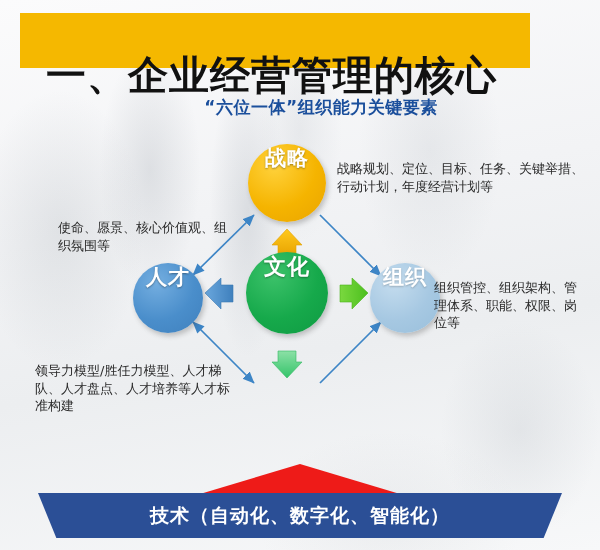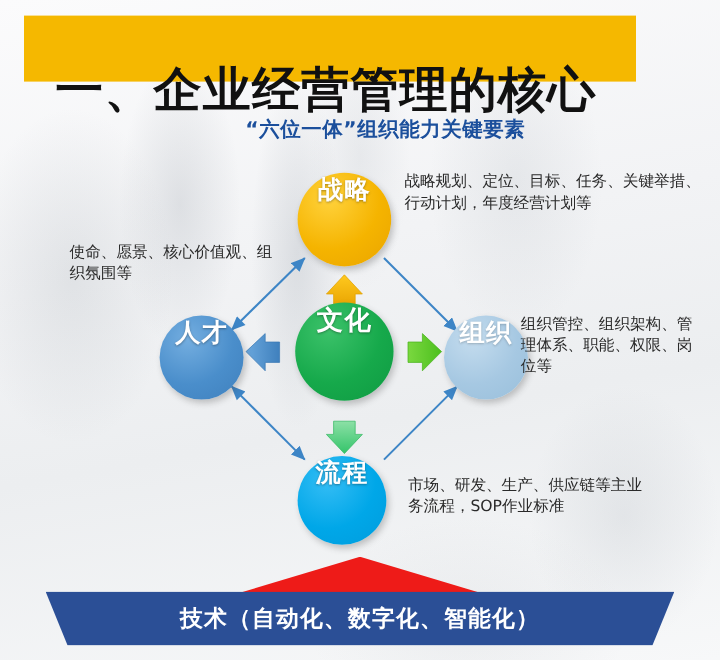--- a/index.html
+++ b/index.html
@@ -60,21 +60,21 @@
   #node-organization{
     left:370px;top:263px;width:70px;height:70px;font-size:21px;
     background:radial-gradient(circle at 34% 28%,#c4dcee 0%,#a6c8e2 55%,#99bfdb 100%);
     text-shadow:0 1px 2px rgba(0,0,0,.22);
   }
   #node-process{
     left:248px;top:380px;width:74px;height:74px;font-size:21px;
     background:radial-gradient(circle at 34% 28%,#35bdf5 0%,#00a7e8 55%,#009cdd 100%);
   }
   
-  .desc{position:absolute;font-size:13px;color:#2a2a2a;line-height:1.35;}
+  .desc{position:absolute;font-size:13px;color:#2a2a2a;line-height:1.35;margin-top:17px;}
   #desc-strategy{left:337px;top:143px;width:250px;}
   #desc-culture{left:58px;top:202px;width:175px;}
   #desc-organization{left:434px;top:262px;width:150px;}
   #desc-talent{left:35px;top:345px;width:195px;}
   #desc-process{left:340px;top:396px;width:200px;}
   
   #tech-band{
     position:absolute;left:38px;top:493px;width:524px;height:45px;
     background:#2b4f96;
     clip-path:polygon(0% 0%,100% 0%,96.5% 100%,3.5% 100%);
@@ -151,27 +151,24 @@
   </div>
   <div class="node" id="node-talent">
     <span>人才</span>
   </div>
   <div class="node" id="node-culture">
     <span>文化</span>
   </div>
   <div class="node" id="node-organization">
     <span>组织</span>
   </div>
-  <div class="node" id="node-process">
-    <span>流程</span>
-  </div>
 
   <div class="desc" id="desc-strategy">战略规划、定位、目标、任务、关键举措、行动计划，年度经营计划等</div>
   <div class="desc" id="desc-culture">使命、愿景、核心价值观、组织氛围等</div>
   <div class="desc" id="desc-organization">组织管控、组织架构、管理体系、职能、权限、岗位等</div>
-  <div class="desc" id="desc-process">市场、研发、生产、供应链等主业务流程，SOP作业标准</div>
+  <div class="desc" id="desc-talent">领导力模型/胜任力模型、人才梯队、人才盘点、人才培养等人才标准构建</div>
 
   <div id="red-chevron"></div>
   <div id="tech-band">
     <span id="tech-label">技术（自动化、数字化、智能化）</span>
   </div>
 
 </div>
 
 </body></html>

